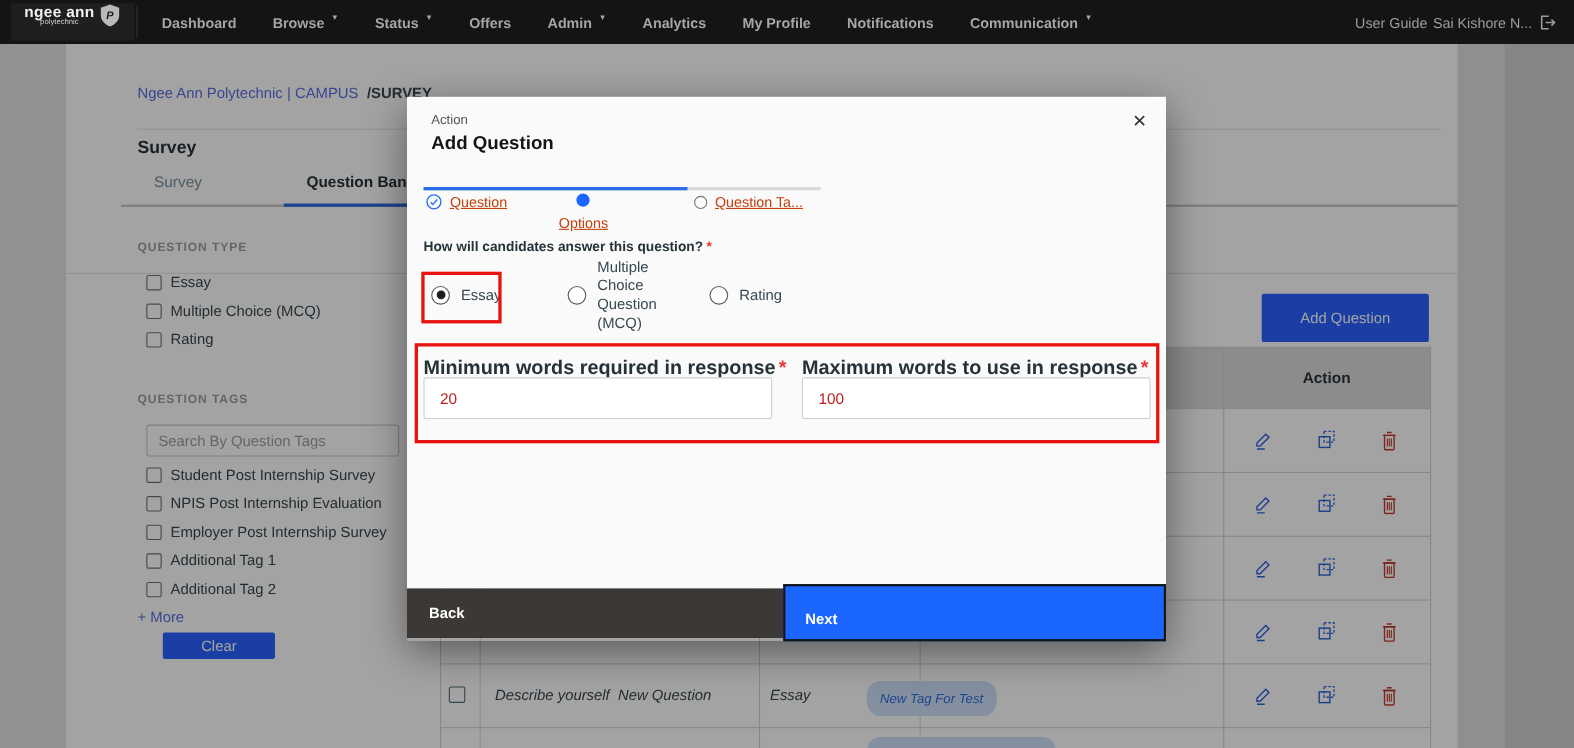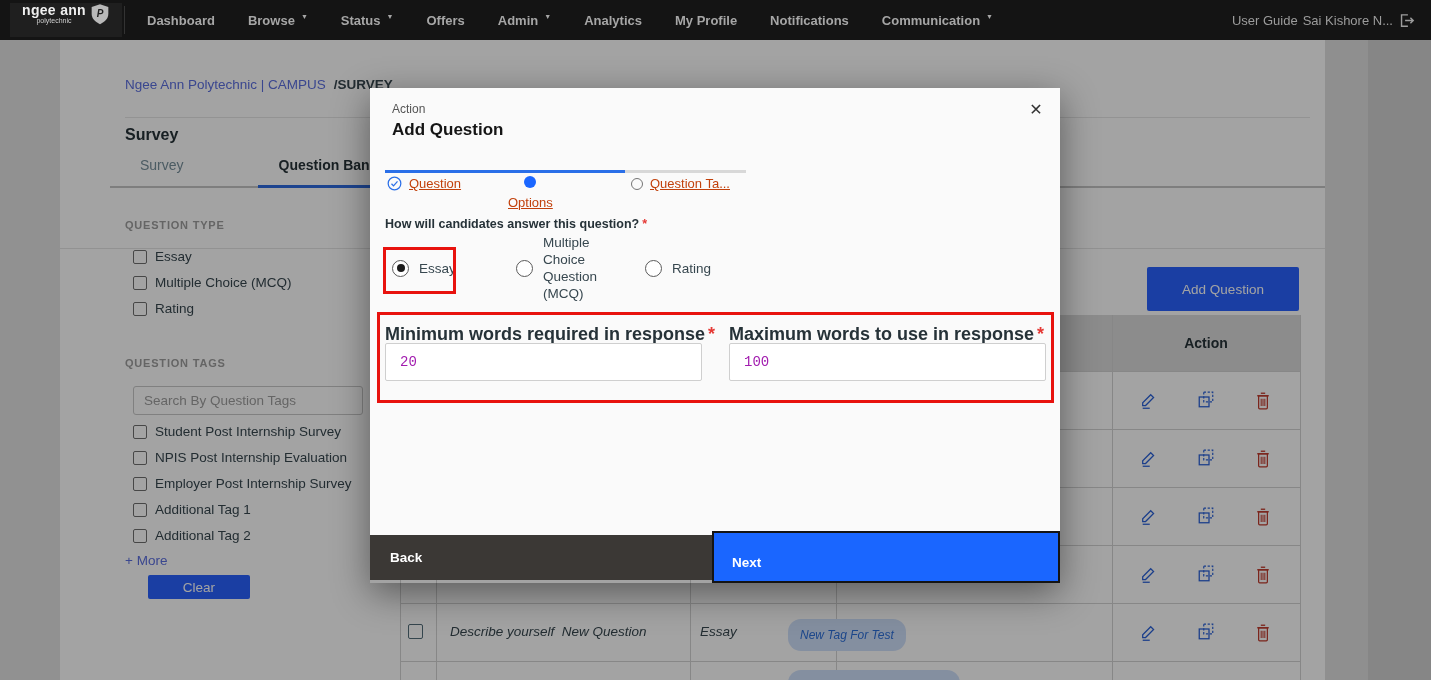--- a/index.html
+++ b/index.html
@@ -79,21 +79,21 @@
   .dot.todo { background:transparent; border:1.6px solid #757575; }
   .q-label { position:absolute; left:15px; top:129px; font-size:12.5px; font-weight:bold; color:#263238; }
   .req { color:#e53935; margin-left:3px; }
   .radio-opt { position:absolute; display:flex; align-items:center; }
   .radio-circle { width:17px; height:17px; border:1.8px solid #5a5a5a; border-radius:50%; background:#fff; position:relative; flex:0 0 auto; cursor:pointer; }
   .radio-circle.checked::after { content:""; position:absolute; left:3.5px; top:3.5px; width:8px; height:8px; border-radius:50%; background:#1c1c1c; }
   .radio-text { font-size:13.5px; color:#37474f; margin-left:10px; cursor:pointer; }
   .radio-text.narrow { width:78px; line-height:17px; }
   .hl-box { position:absolute; border:3px solid #e8120e; z-index:5; pointer-events:none; }
   .field-label { position:absolute; top:236px; font-size:18px; font-weight:bold; color:#263238; }
-  .field-input { position:absolute; top:255px; width:317px; height:38px; border:1.5px solid #cfcfcf; border-radius:2px; background:#fff; color:#a21caf; font-size:14px; padding:0 14px; outline:none; font-family:Liberation Mono, monospace; }
+  .field-input { position:absolute; top:255px; width:317px; height:38px; border:1.5px solid #cfcfcf; border-radius:2px; background:#fff; color:#b91c1c; font-size:14px; padding:0 14px; outline:none; font-family:Liberation Sans, sans-serif; }
   .back-btn { position:absolute; left:0; top:447px; width:342px; height:45px; background:#3b3835; color:#fff; border:none; text-align:left; padding-left:20px; font-size:13.5px; font-weight:bold; cursor:pointer; font-family:inherit; }
   .next-btn { position:absolute; left:342px; top:443px; width:348px; height:52px; background:#1a66ff; color:#fff; border:2px solid #141414; text-align:left; padding:10px 0 0 18px; font-size:13.5px; font-weight:bold; cursor:pointer; font-family:inherit; vertical-align:top; }
   .next-btn span { display:block; }
 </style>
 </head>
 <body>
 
 <div class="gutter-left"></div>
 <div class="content-card"></div>
 <div class="gutter-right"></div>

